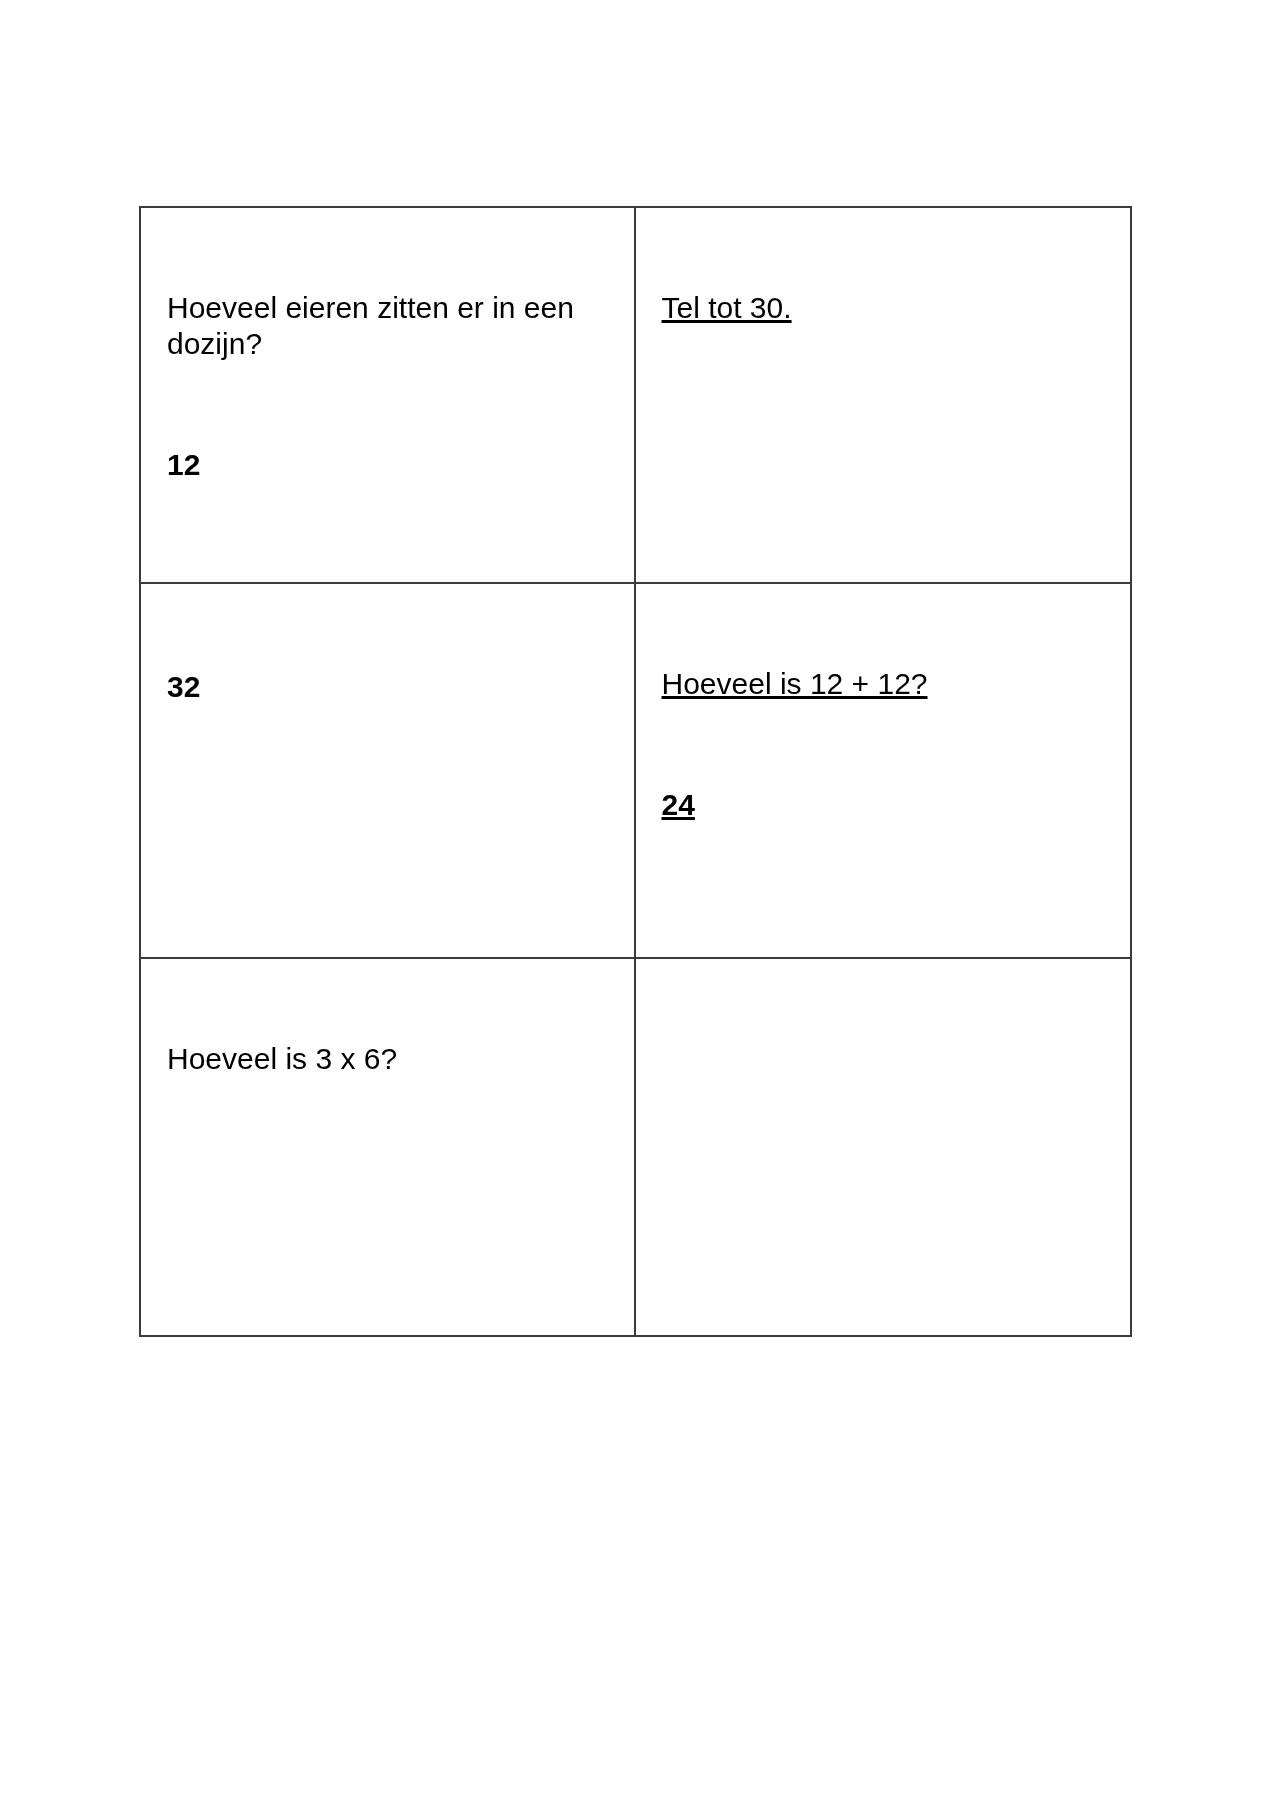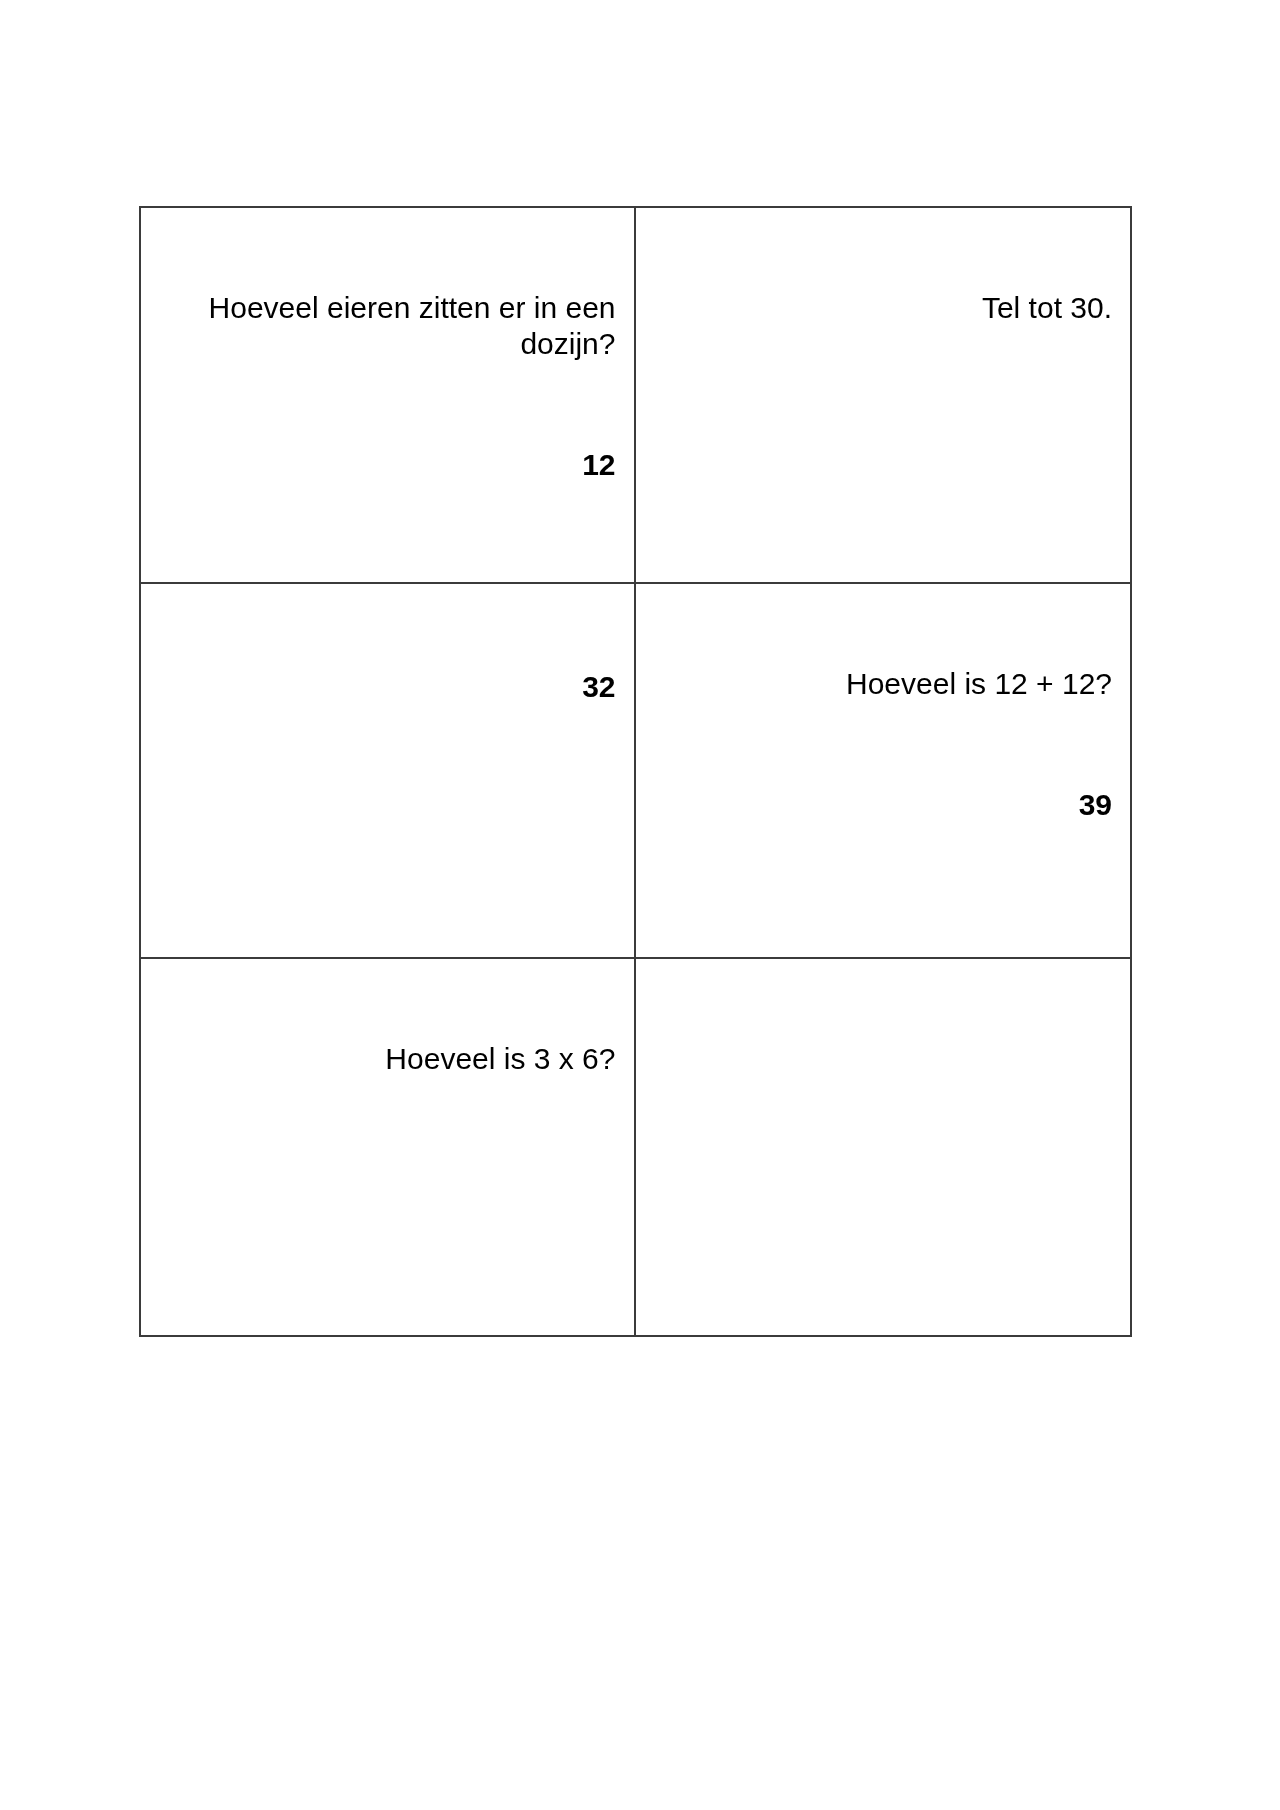--- a/index.html
+++ b/index.html
@@ -30,25 +30,25 @@
     display: grid;
     grid-template-columns: 1fr 1fr;
     grid-template-rows: 1fr 1fr 1fr;
     border: 2px solid #3b3b3b;
     background: #ffffff;
   }
   .cell {
     box-sizing: border-box;
     border-right: 2px solid #3b3b3b;
     border-bottom: 2px solid #3b3b3b;
-    text-align: right;
-    padding: 0 18px;
+    text-align: left;
+    padding: 0 26px;
     overflow: hidden;
   }
-  .cell:nth-child(2n) { border-right: 0; }
+  .cell:nth-child(2n) { border-right: 0; text-decoration: underline; }
   .cell:nth-child(n+5) { border-bottom: 0; }
   .question {
     margin-top: 82px;
     font-size: 30px;
     line-height: 36px;
     font-weight: 400;
   }
   .answer {
     margin-top: 85px;
     font-size: 30px;
@@ -71,21 +71,21 @@
       <div class="question">Tel tot 30.</div>
       <div class="answer"></div>
     </div>
 
     <div class="cell">
       <div class="answer">32</div>
     </div>
 
     <div class="cell">
       <div class="question">Hoeveel is 12 + 12?</div>
-      <div class="answer">39</div>
+      <div class="answer">24</div>
     </div>
 
     <div class="cell">
       <div class="question">Hoeveel is 3 x 6?</div>
     </div>
 
 
   </div>
 </div>
 

